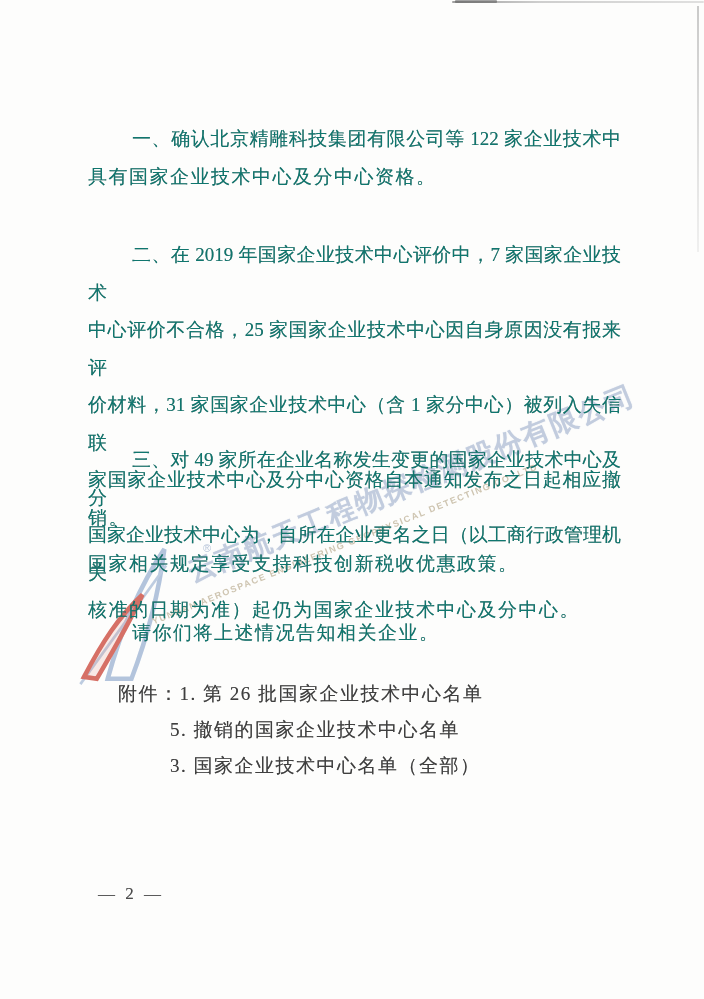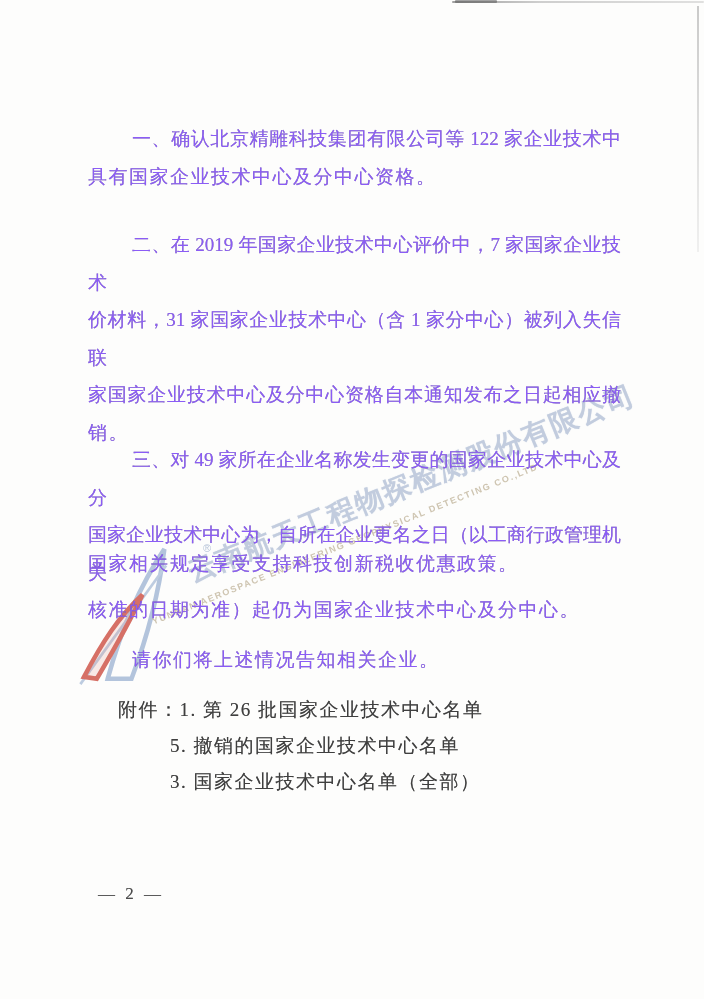--- a/index.html
+++ b/index.html
@@ -39,29 +39,29 @@
   .wm-en{
     margin-left:-52px;margin-top:7px;
     font-family:"Liberation Sans","DejaVu Sans",sans-serif;
     font-size:9px;font-weight:bold;letter-spacing:1.6px;color:#ccc2ad;opacity:.95;
     white-space:nowrap;
   }
   
   .letter-body{position:absolute;inset:0;z-index:2;}
   .para{position:absolute;left:88px;width:533px;}
   .line{
-    font-size:19px;line-height:37.5px;color:#8b5cf6;
+    font-size:19px;line-height:37.5px;color:#0f766e;
     text-align:justify;text-align-last:justify;
     text-shadow:0 0 .6px rgba(70,70,70,.55);
     white-space:normal;
   }
   .line.last{text-align:center;text-align-last:left;letter-spacing:1.5px;}
   .line.indent{text-indent:44px;}
-  .p1{top:120px;} .p2{top:226px;} .p3{top:441px;} .p4{top:545px;} .p5{top:614px;margin-top:27px;}
-  .attachment{position:absolute;left:118px;top:676px;width:480px;margin-top:16px;}
+  .p1{top:120px;} .p2{top:236px;} .p3{top:441px;} .p4{top:545px;} .p5{top:614px;}
+  .attachment{position:absolute;left:118px;top:676px;width:480px;}
   .att-line{
     font-size:19px;line-height:36px;color:#3f3f3f;letter-spacing:1.5px;
     text-shadow:0 0 .6px rgba(70,70,70,.55);
   }
   .att-line.rest{padding-left:52px;}
   .page-number{
     position:absolute;left:98px;top:884px;font-size:17px;color:#4c4c4c;
     letter-spacing:3px;text-shadow:0 0 .5px rgba(80,80,80,.5);
   }
 </style>
@@ -89,20 +89,21 @@
 
   <main class="letter-body">
 
     <div class="para p1">
       <div class="line indent">一、确认北京精雕科技集团有限公司等 122 家企业技术中</div>
       <div class="line last">具有国家企业技术中心及分中心资格。</div>
     </div>
 
     <div class="para p2">
       <div class="line indent">二、在 2019 年国家企业技术中心评价中，7 家国家企业技术</div>
+      <div class="line">中心评价不合格，25 家国家企业技术中心因自身原因没有报来评</div>
       <div class="line">价材料，31 家国家企业技术中心（含 1 家分中心）被列入失信联</div>
       <div class="line">家国家企业技术中心及分中心资格自本通知发布之日起相应撤</div>
       <div class="line last">销。</div>
     </div>
 
     <div class="para p3">
       <div class="line indent">三、对 49 家所在企业名称发生变更的国家企业技术中心及分</div>
       <div class="line">国家企业技术中心为，自所在企业更名之日（以工商行政管理机关</div>
       <div class="line last">核准的日期为准）起仍为国家企业技术中心及分中心。</div>
     </div>

